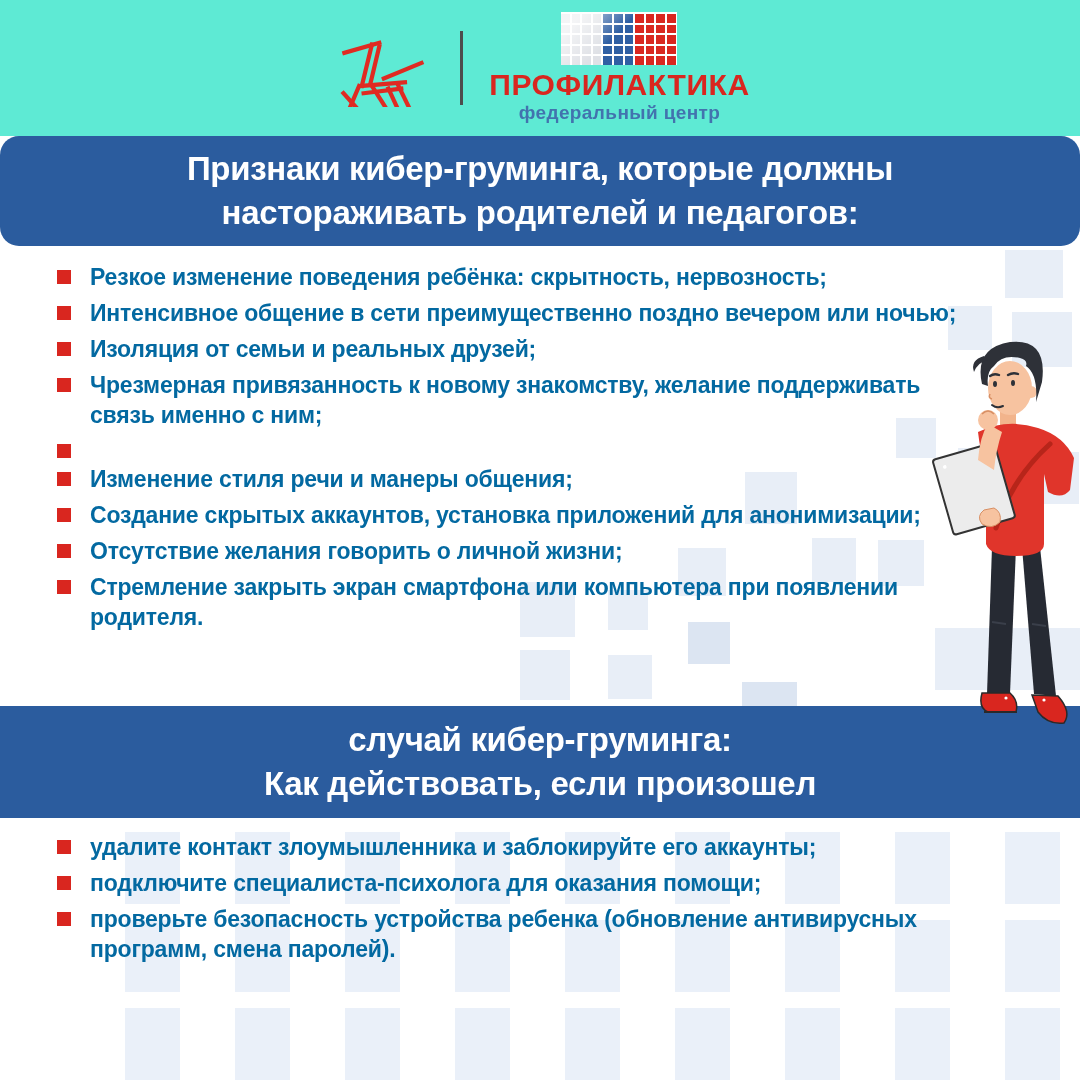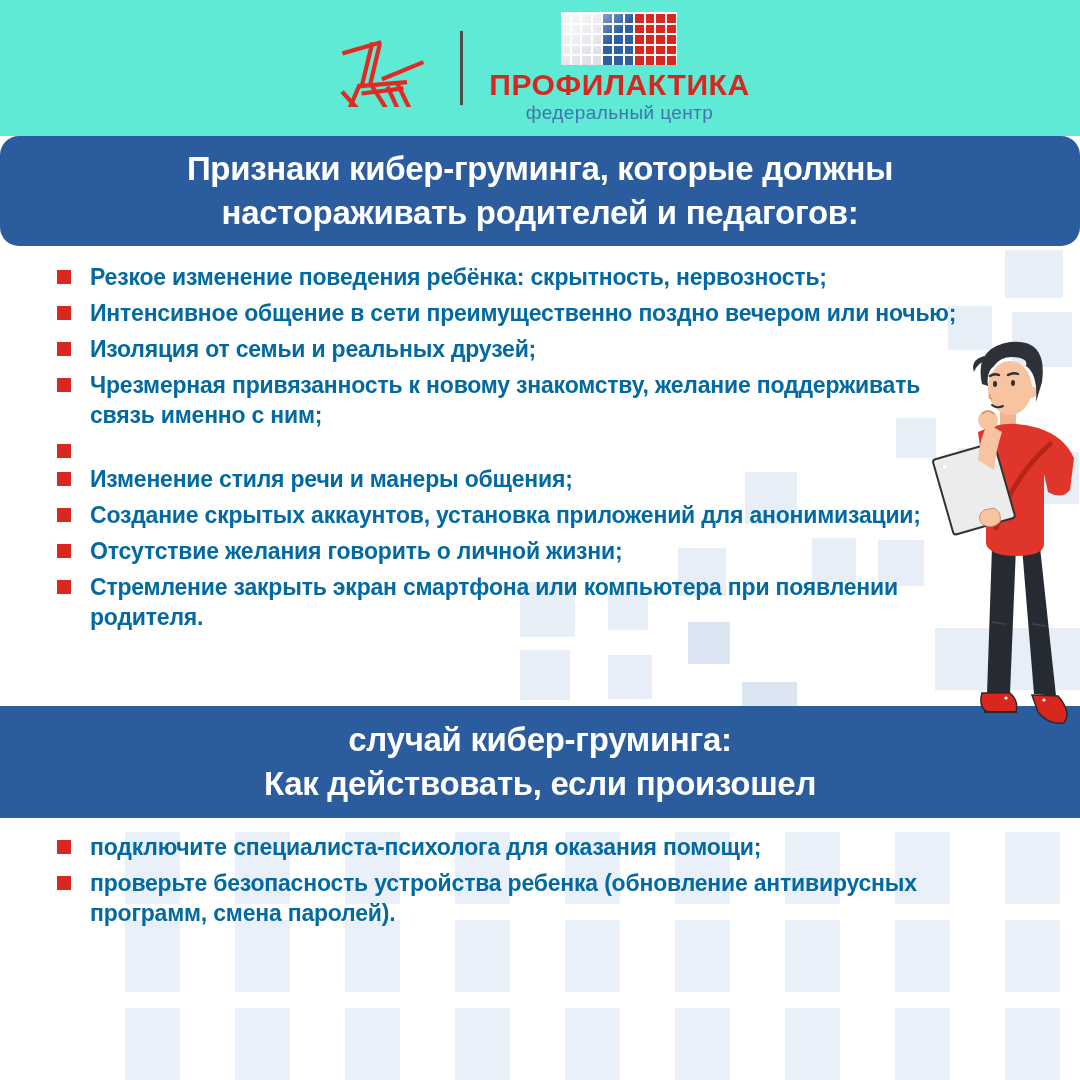--- a/index.html
+++ b/index.html
@@ -25,21 +25,21 @@
     background-image:
       repeating-linear-gradient(90deg, transparent 0 8.6px, #ffffff 8.6px 10.6px),
       repeating-linear-gradient(0deg, transparent 0 8.6px, #ffffff 8.6px 10.6px),
       linear-gradient(135deg, rgba(255,255,255,.65) 0 14%, rgba(255,255,255,0) 46%),
       linear-gradient(90deg, #dfe1e6 0 42px, #2f5fa3 42px 74px, #d9261f 74px 116px);
   }
   .logo-title{
     font-size:30px;font-weight:700;color:#d9261f;letter-spacing:.6px;line-height:1.05;
   }
   .logo-subtitle{
-    font-size:19px;font-weight:400;color:#4273ae;letter-spacing:.4px;margin-top:2px;
+    font-size:19px;font-weight:700;color:#4273ae;letter-spacing:.4px;margin-top:2px;
   }
 
   
   .banner{
     position:absolute;left:0;right:0;background:#2b5c9e;z-index:1;
     display:flex;flex-direction:column;align-items:center;justify-content:center;
   }
   .banner1{top:136px;height:110px;border-radius:19px;}
   .banner2{top:706px;height:112px;}
   .banner-line{
@@ -167,20 +167,24 @@
   </ul>
 
   <section class="banner banner2">
     <div class="banner-line">случай кибер-груминга:</div>
     <div class="banner-line">Как действовать, если произошел</div>
   </section>
 
   <ul class="list list2">
     <li class="item">
         <span class="bullet"></span>
+        <span class="item-text">удалите контакт злоумышленника и заблокируйте его аккаунты;</span>
+      </li>
+    <li class="item">
+        <span class="bullet"></span>
         <span class="item-text">подключите специалиста-психолога для оказания помощи;</span>
       </li>
     <li class="item">
         <span class="bullet"></span>
         <span class="item-text">проверьте безопасность устройства ребенка (обновление антивирусных программ, смена паролей).</span>
       </li>
   </ul>
 
   <svg class="character" viewBox="0 0 158 400">
 

